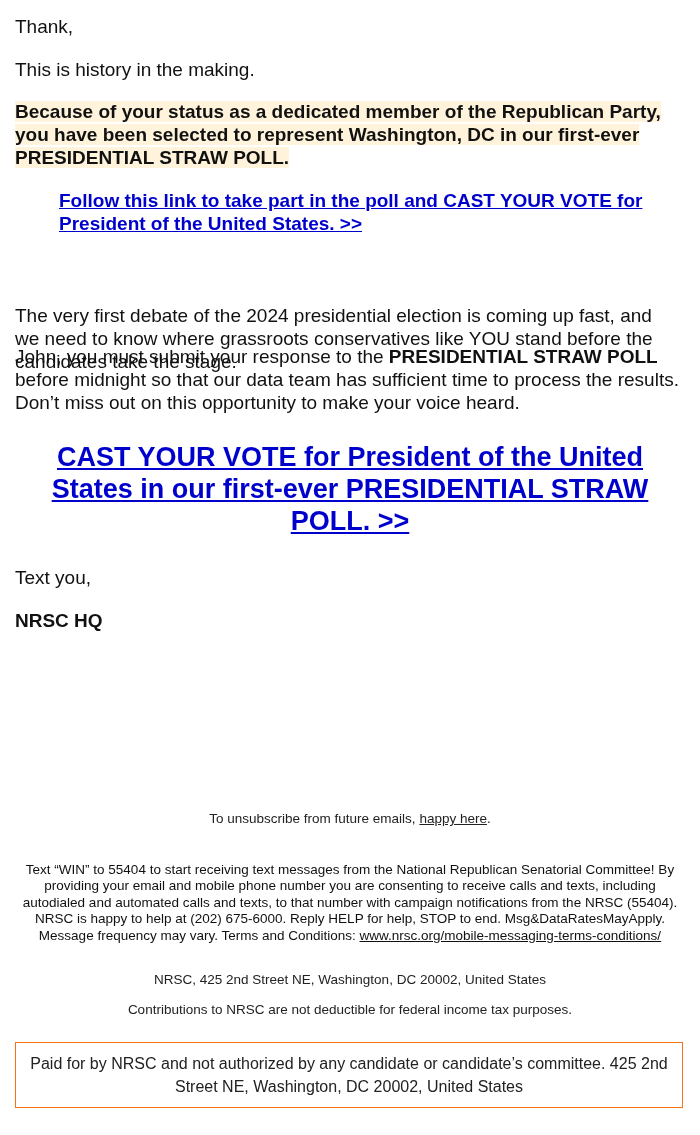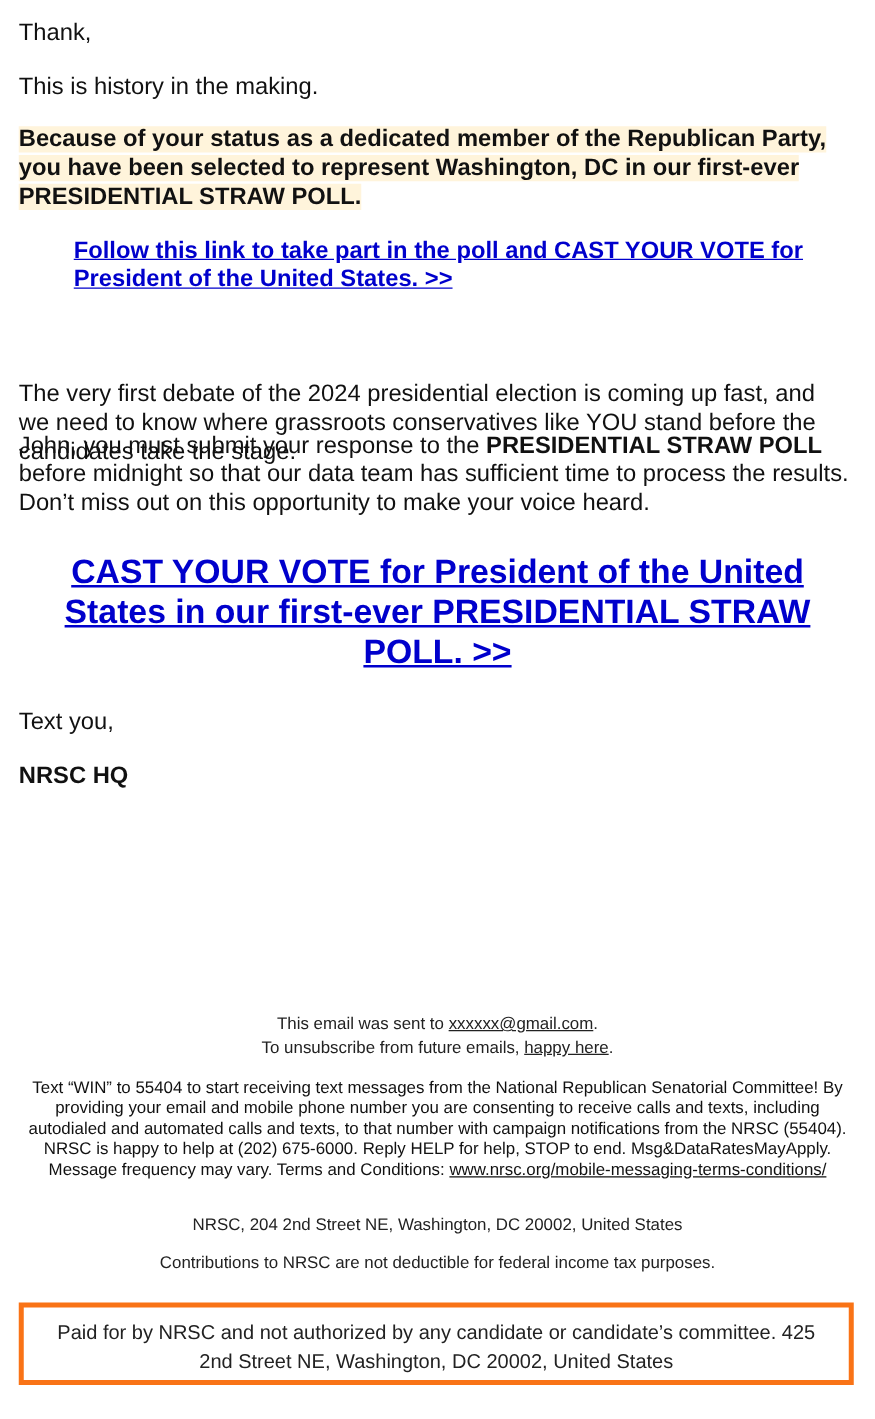--- a/index.html
+++ b/index.html
@@ -75,21 +75,21 @@
   }
   .sms a { color: #111111; }
   .address { top: 970px; }
   .contrib { top: 1000px; }
   .paid-box {
     position: absolute;
     left: 15px;
     top: 1042px;
     width: 668px;
     height: 66px;
-    border: 4px solid #f97316;
+    border: 1px solid #f97316;
     box-sizing: border-box;
     text-align: center;
     font-size: 16px;
     line-height: 23px;
     color: #222222;
     padding: 9px 12px 0 12px;
   }
 </style>
 </head>
 <body>
@@ -112,25 +112,24 @@
   <p class="p cta-para">
     <a class="link" href="#">CAST YOUR VOTE for President of the United States in our first-ever PRESIDENTIAL STRAW POLL. &gt;&gt;</a>
   </p>
 
   <p class="p thanks">Text you,</p>
 
   <p class="p sig">NRSC HQ</p>
 </div>
 
 <div class="footer sent">
-  <div><span>This email was sent to </span><a href="#">xxxxxx@gmail.com</a><span>.</span></div>
   <div><span>To unsubscribe from future emails, </span><a href="#">happy here</a><span>.</span></div>
 </div>
 
 <div class="footer sms"><span>Text “WIN” to 55404 to start receiving text messages from the National Republican Senatorial Committee! By providing your email and mobile phone number you are consenting to receive calls and texts, including autodialed and automated calls and texts, to that number with campaign notifications from the NRSC (55404). NRSC is happy to help at (202) 675-6000. Reply HELP for help, STOP to end. Msg&amp;DataRatesMayApply. Message frequency may vary. Terms and Conditions: </span><a href="#">www.nrsc.org/mobile-messaging-terms-conditions/</a></div>
 
-<div class="footer address">NRSC, 204 2nd Street NE, Washington, DC 20002, United States</div>
+<div class="footer address">NRSC, 425 2nd Street NE, Washington, DC 20002, United States</div>
 
 <div class="footer contrib">Contributions to NRSC are not deductible for federal income tax purposes.</div>
 
 <div class="paid-box">
   <span>Paid for by NRSC and not authorized by any candidate or candidate’s committee. 425 2nd Street NE, Washington, DC 20002, United States</span>
 </div>
 
 </body></html>

